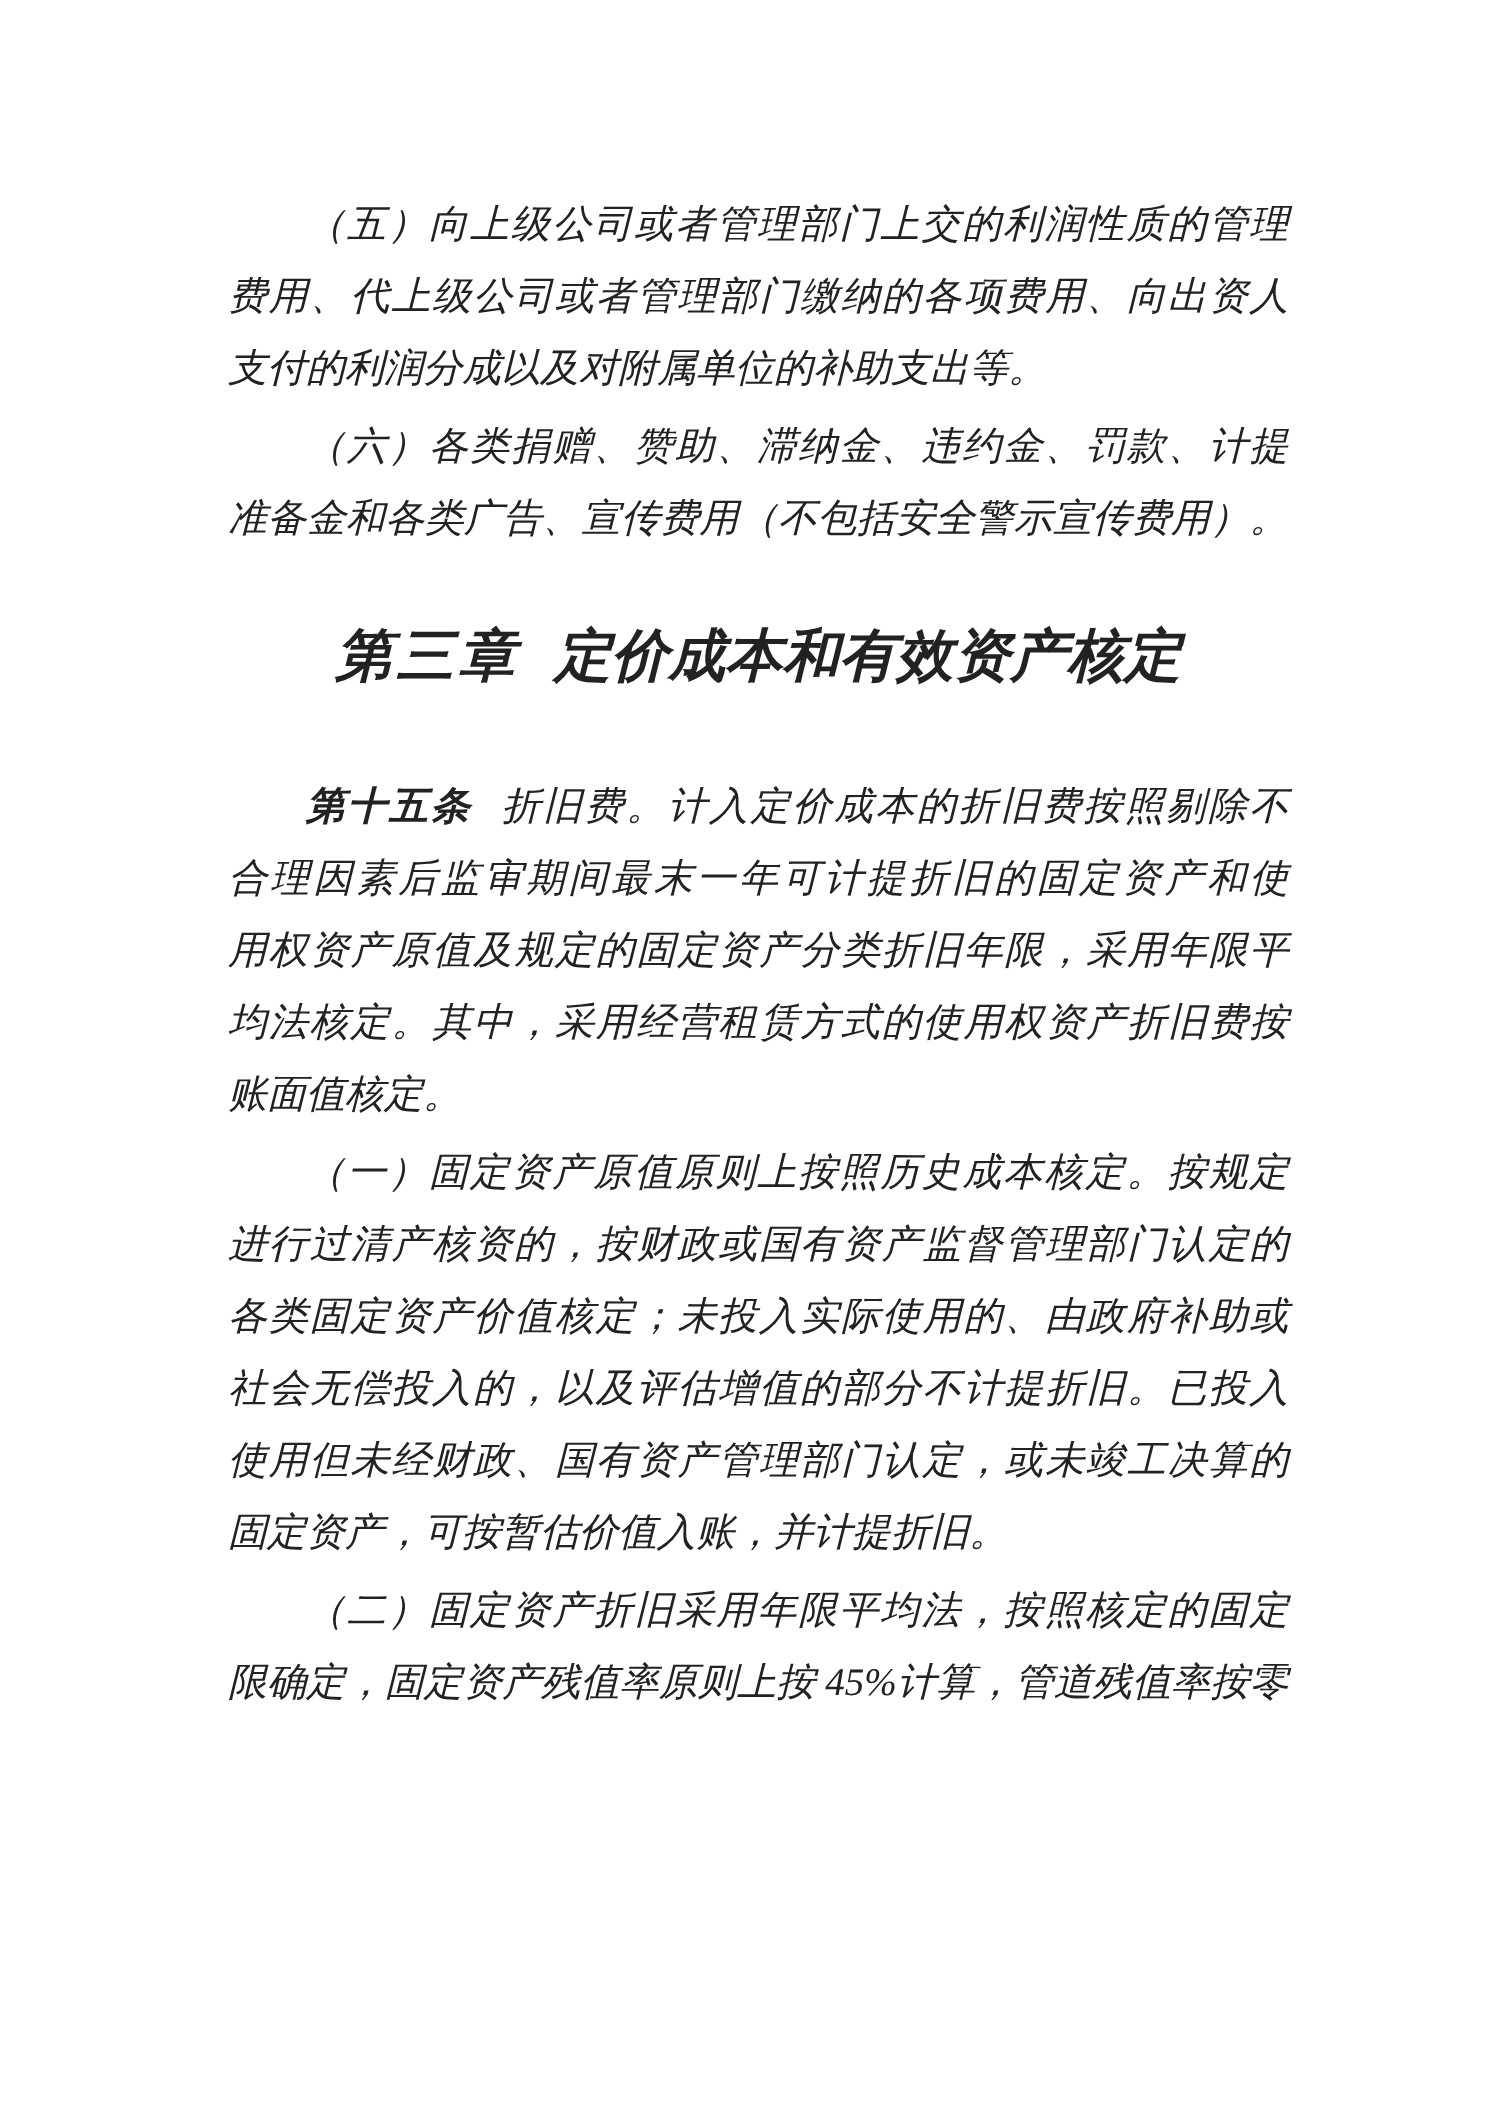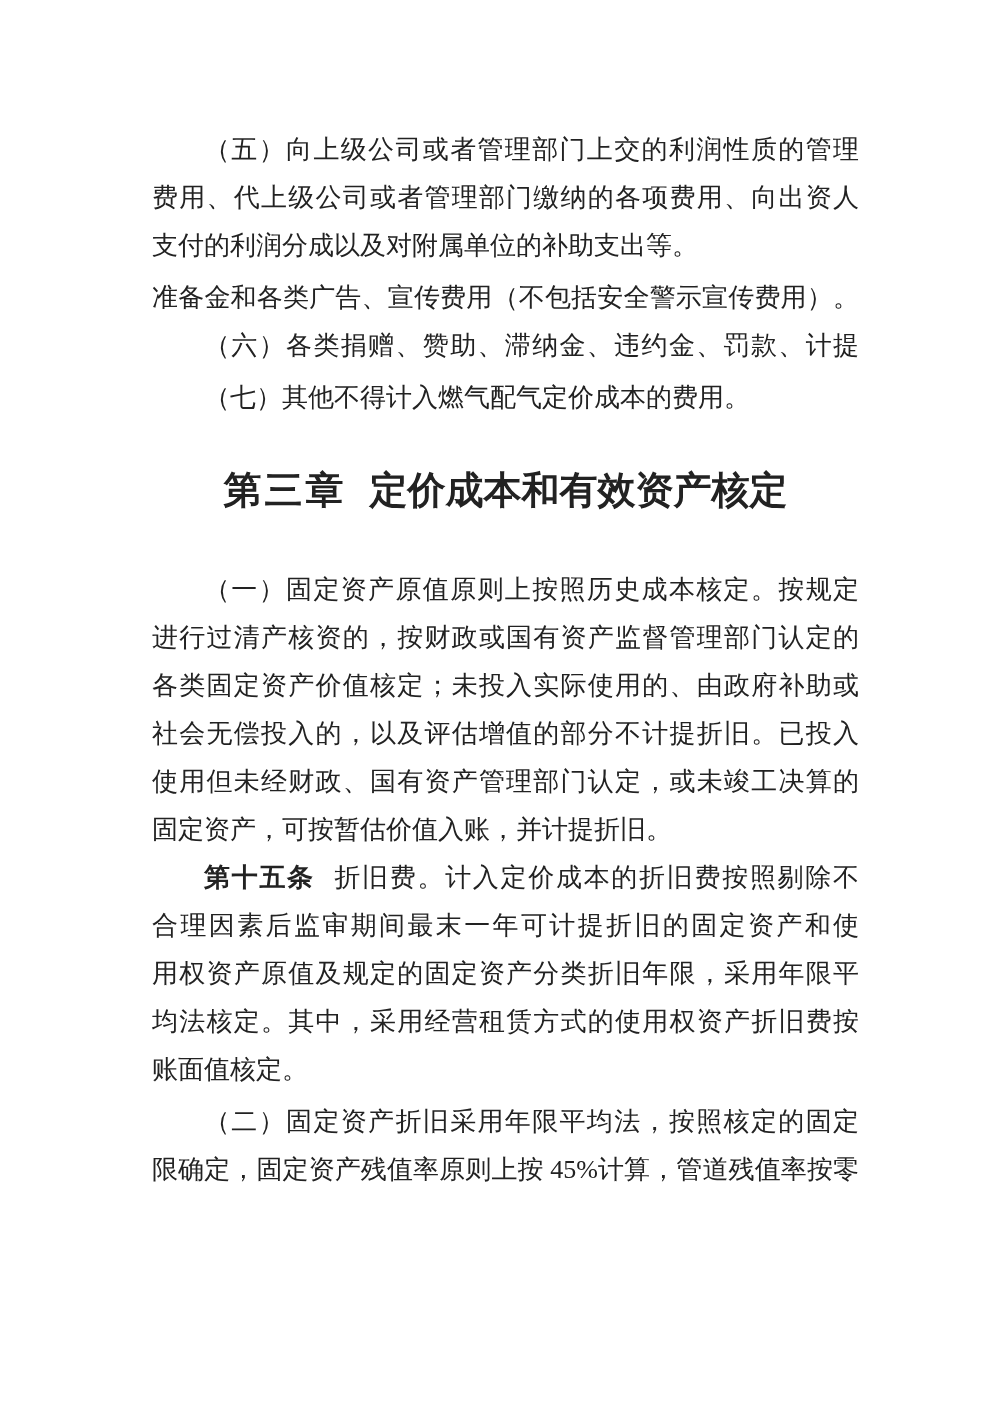--- a/index.html
+++ b/index.html
@@ -21,20 +21,21 @@
     background: #ffffff;
     overflow: hidden;
   }
   .content {
     position: absolute;
     left: 152px;
     top: 126px;
     width: 707px;
     font-size: 26px;
     line-height: 48px;
+    font-style: italic;
   }
   .para {
     margin: 0;
     padding: 0;
   }
   .para.gap {
     margin-top: 4px;
   }
   
   .line {
@@ -76,50 +77,47 @@
 <div class="page">
   <div class="content">
 
     <section class="para">
       <div class="line indent">（五）向上级公司或者管理部门上交的利润性质的管理</div>
       <div class="line">费用、代上级公司或者管理部门缴纳的各项费用、向出资人</div>
       <div class="line endline">支付的利润分成以及对附属单位的补助支出等。</div>
     </section>
 
     <section class="para gap">
+      <div class="line indent">（六）各类捐赠、赞助、滞纳金、违约金、罚款、计提</div>
       <div class="line">准备金和各类广告、宣传费用（不包括安全警示宣传费用）。</div>
-      <div class="line indent">（六）各类捐赠、赞助、滞纳金、违约金、罚款、计提</div>
     </section>
 
-    <section class="para gap">
-      <div class="line indent endline">（七）其他不得计入燃气配气定价成本的费用。</div>
-    </section>
 
     <h2 class="chapter">
       <span class="ch-label">第三章</span><span class="ch-title">定价成本和有效资产核定</span>
     </h2>
-
-    <section class="para gap">
-      <div class="line indent">（一）固定资产原值原则上按照历史成本核定。按规定</div>
-      <div class="line">进行过清产核资的，按财政或国有资产监督管理部门认定的</div>
-      <div class="line">各类固定资产价值核定；未投入实际使用的、由政府补助或</div>
-      <div class="line">社会无偿投入的，以及评估增值的部分不计提折旧。已投入</div>
-      <div class="line">使用但未经财政、国有资产管理部门认定，或未竣工决算的</div>
-      <div class="line endline">固定资产，可按暂估价值入账，并计提折旧。</div>
-    </section>
 
     <section class="para">
       <div class="line indent">
         <span class="lead">第十五条</span><span>折旧费。计入定价成本的折旧费按照剔除不</span>
       </div>
       <div class="line">合理因素后监审期间最末一年可计提折旧的固定资产和使</div>
       <div class="line">用权资产原值及规定的固定资产分类折旧年限，采用年限平</div>
       <div class="line">均法核定。其中，采用经营租赁方式的使用权资产折旧费按</div>
       <div class="line endline">账面值核定。</div>
     </section>
 
     <section class="para gap">
+      <div class="line indent">（一）固定资产原值原则上按照历史成本核定。按规定</div>
+      <div class="line">进行过清产核资的，按财政或国有资产监督管理部门认定的</div>
+      <div class="line">各类固定资产价值核定；未投入实际使用的、由政府补助或</div>
+      <div class="line">社会无偿投入的，以及评估增值的部分不计提折旧。已投入</div>
+      <div class="line">使用但未经财政、国有资产管理部门认定，或未竣工决算的</div>
+      <div class="line endline">固定资产，可按暂估价值入账，并计提折旧。</div>
+    </section>
+
+    <section class="para gap">
       <div class="line indent">（二）固定资产折旧采用年限平均法，按照核定的固定</div>
       <div class="line">限确定，固定资产残值率原则上按 45%计算，管道残值率按零</div>
     </section>
 
   </div>
 </div>
 
 </body></html>

